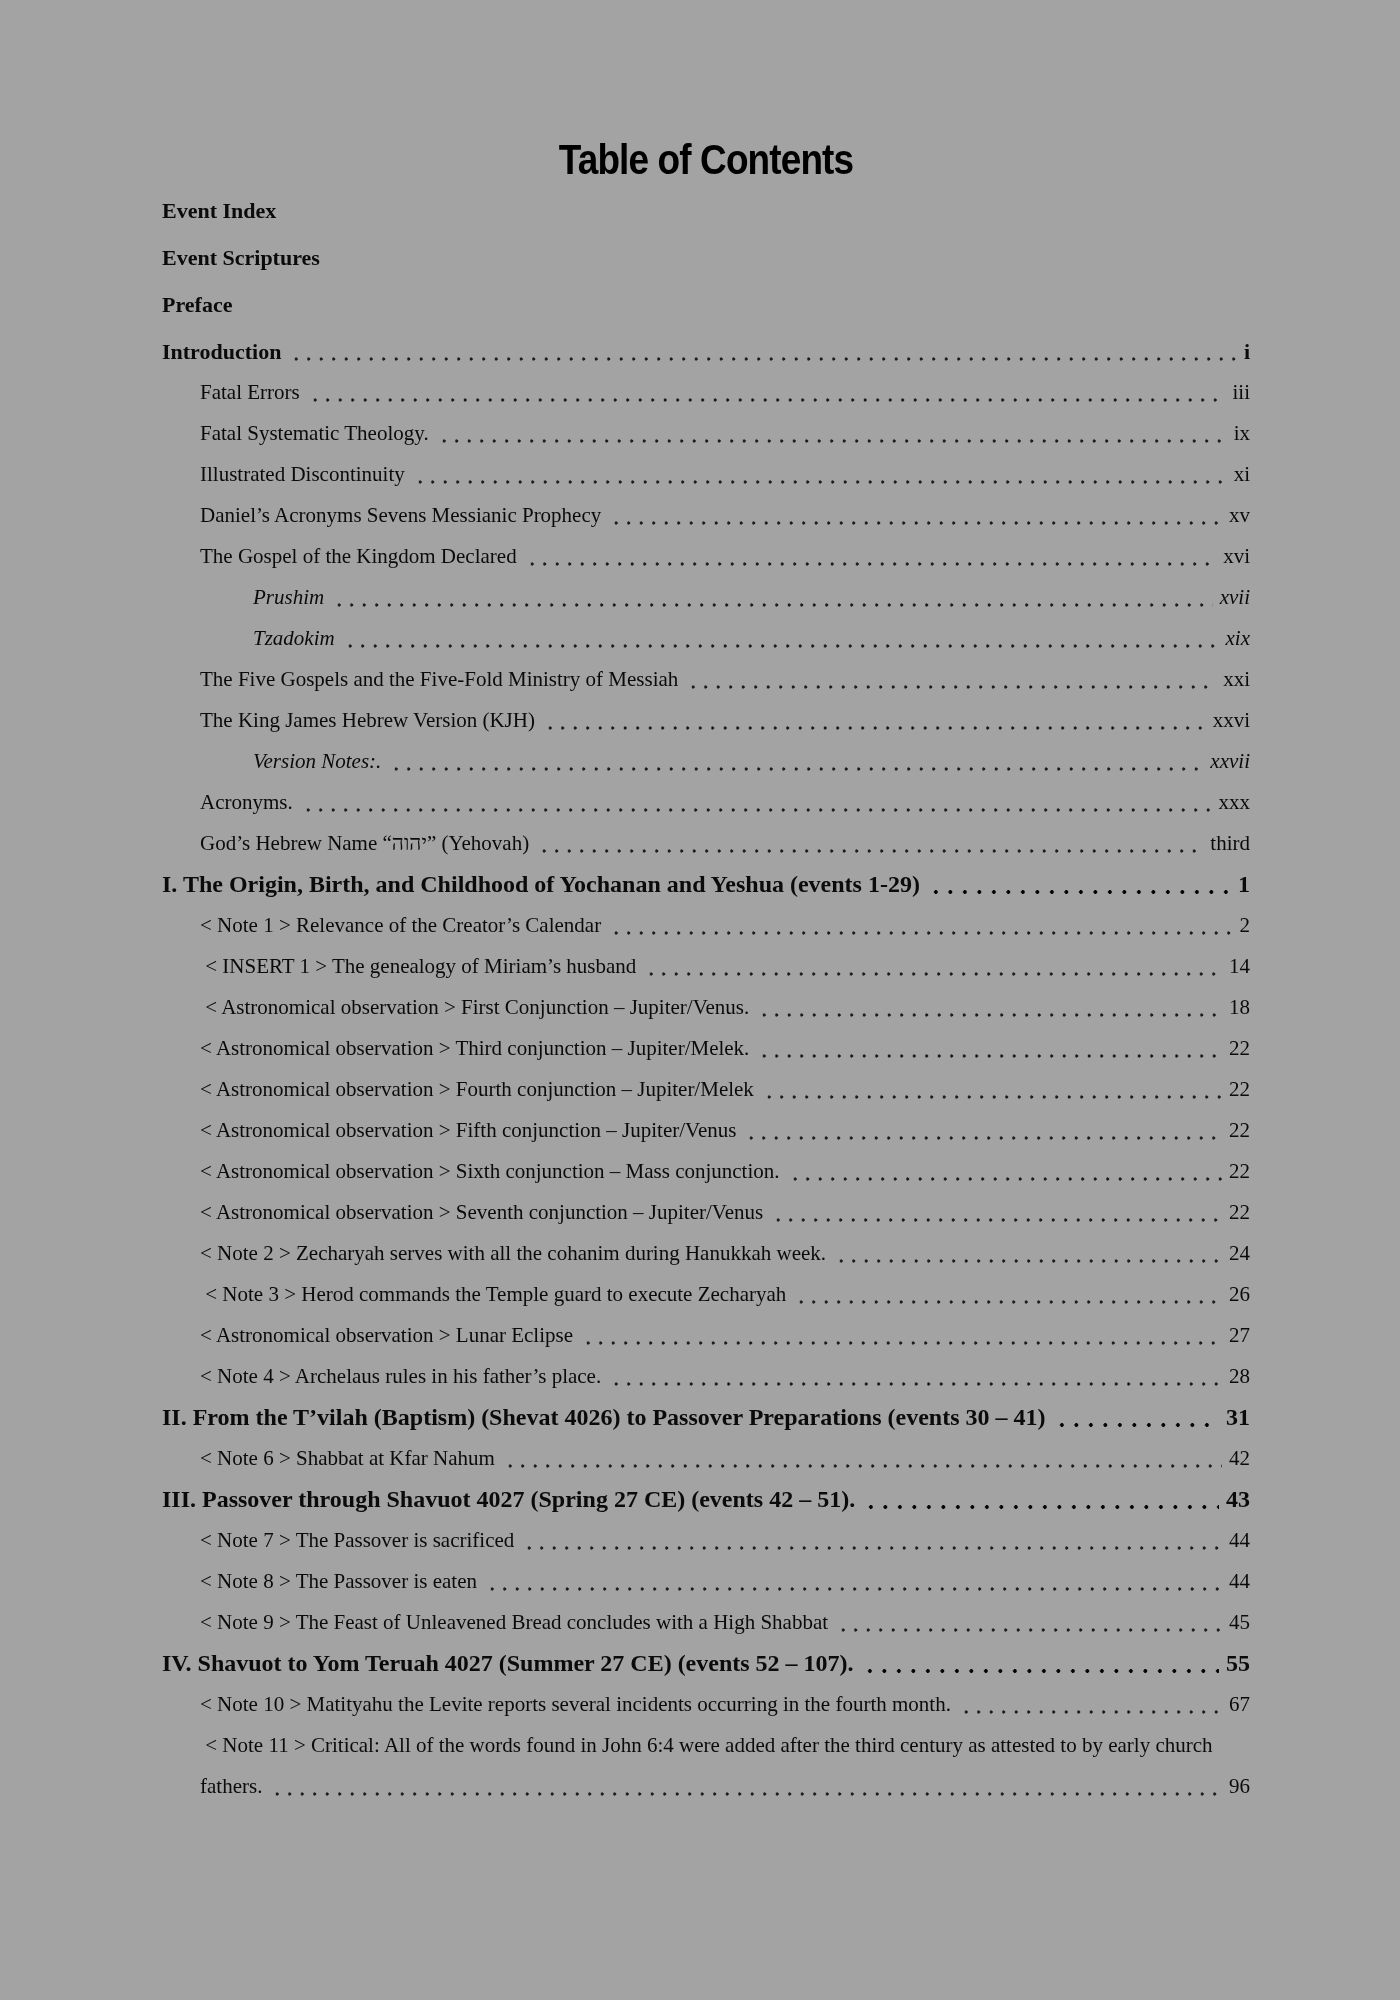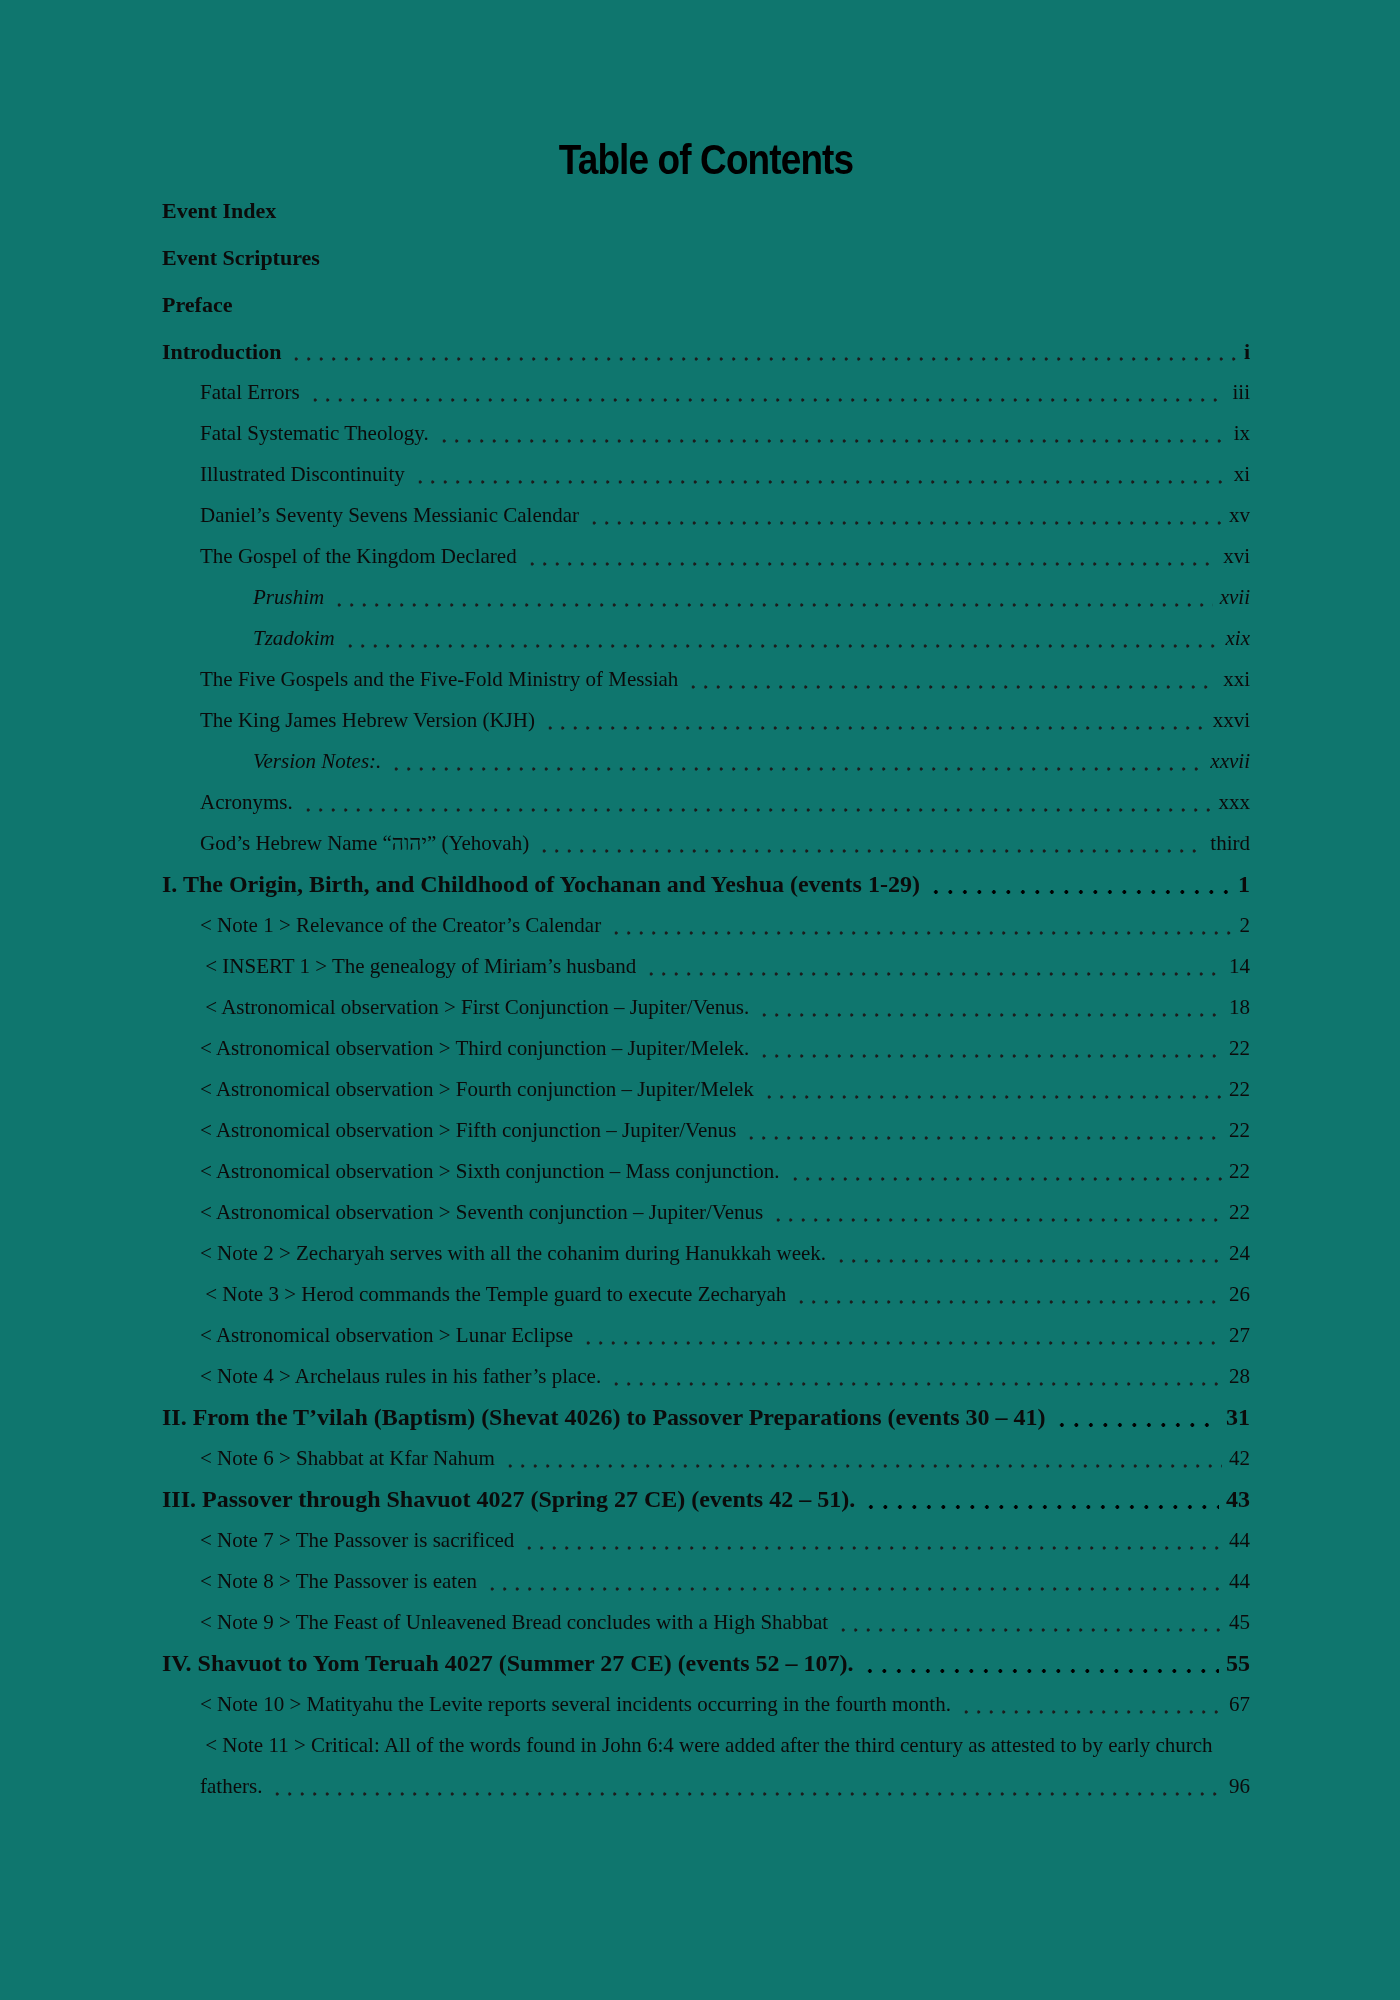--- a/index.html
+++ b/index.html
@@ -2,21 +2,21 @@
 <html><head>
 <meta charset="utf-8">
 <style>
   html,body{margin:0;padding:0;}
   body{
     width:1400px;height:2000px;
     background:#ffffff;color:#0b0b0b;
     font-family:"Liberation Serif", serif;
     overflow:hidden;position:relative;
   }
-  .page{position:absolute;inset:0;background:#0f766e;}
+  .page{position:absolute;inset:0;background:#a3a3a3;}
   .page-title{
     position:absolute;top:138px;left:162px;width:1088px;
     text-align:center;
     font-family:"Liberation Sans", sans-serif;
     font-weight:700;font-size:42px;line-height:44px;
     letter-spacing:-1px;
     transform:scaleX(0.88);transform-origin:center;
     color:#000;
   }
   .toc{
@@ -76,21 +76,21 @@
         <span class="lbl">Fatal Systematic Theology.</span>
         <span class="leader"></span>
         <span class="pg">ix</span>
       </div>
       <div class="row sub">
         <span class="lbl">Illustrated Discontinuity</span>
         <span class="leader"></span>
         <span class="pg">xi</span>
       </div>
       <div class="row sub">
-        <span class="lbl">Daniel’s Seventy Sevens Messianic Calendar</span>
+        <span class="lbl">Daniel’s Acronyms Sevens Messianic Prophecy</span>
         <span class="leader"></span>
         <span class="pg">xv</span>
       </div>
       <div class="row sub">
         <span class="lbl">The Gospel of the Kingdom Declared</span>
         <span class="leader"></span>
         <span class="pg">xvi</span>
       </div>
       <div class="row sub-italic">
         <span class="lbl">Prushim</span>

